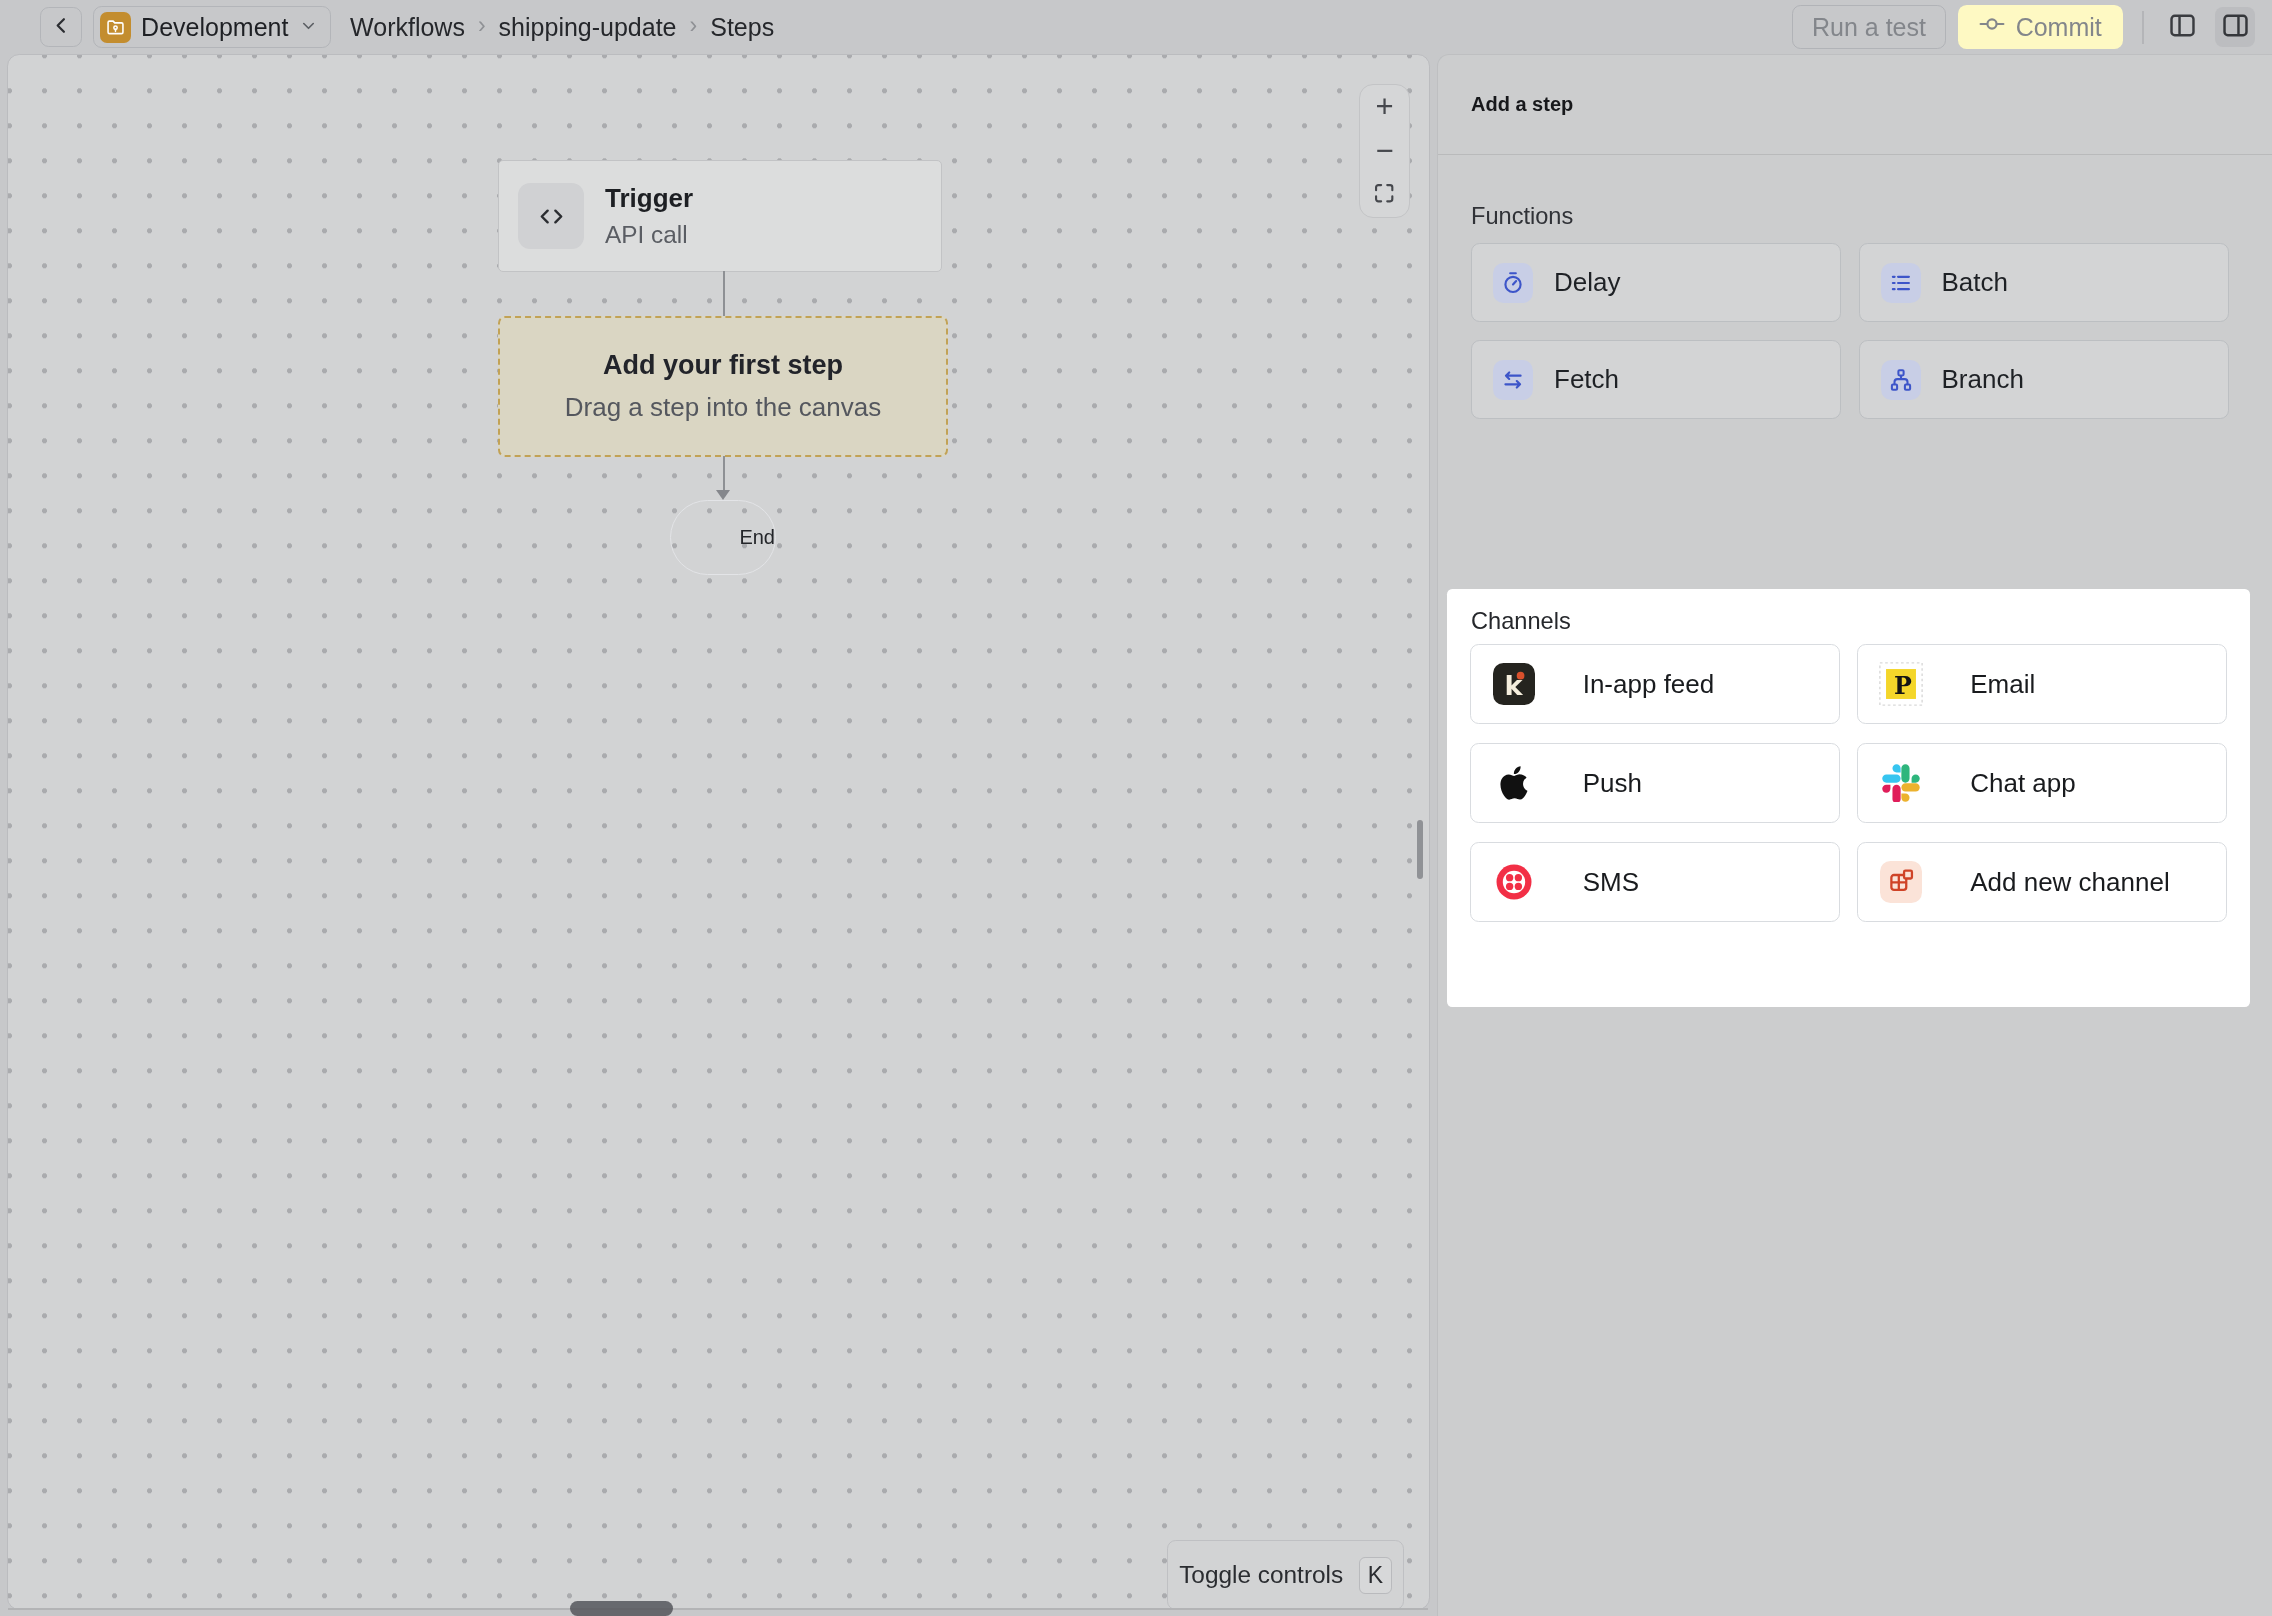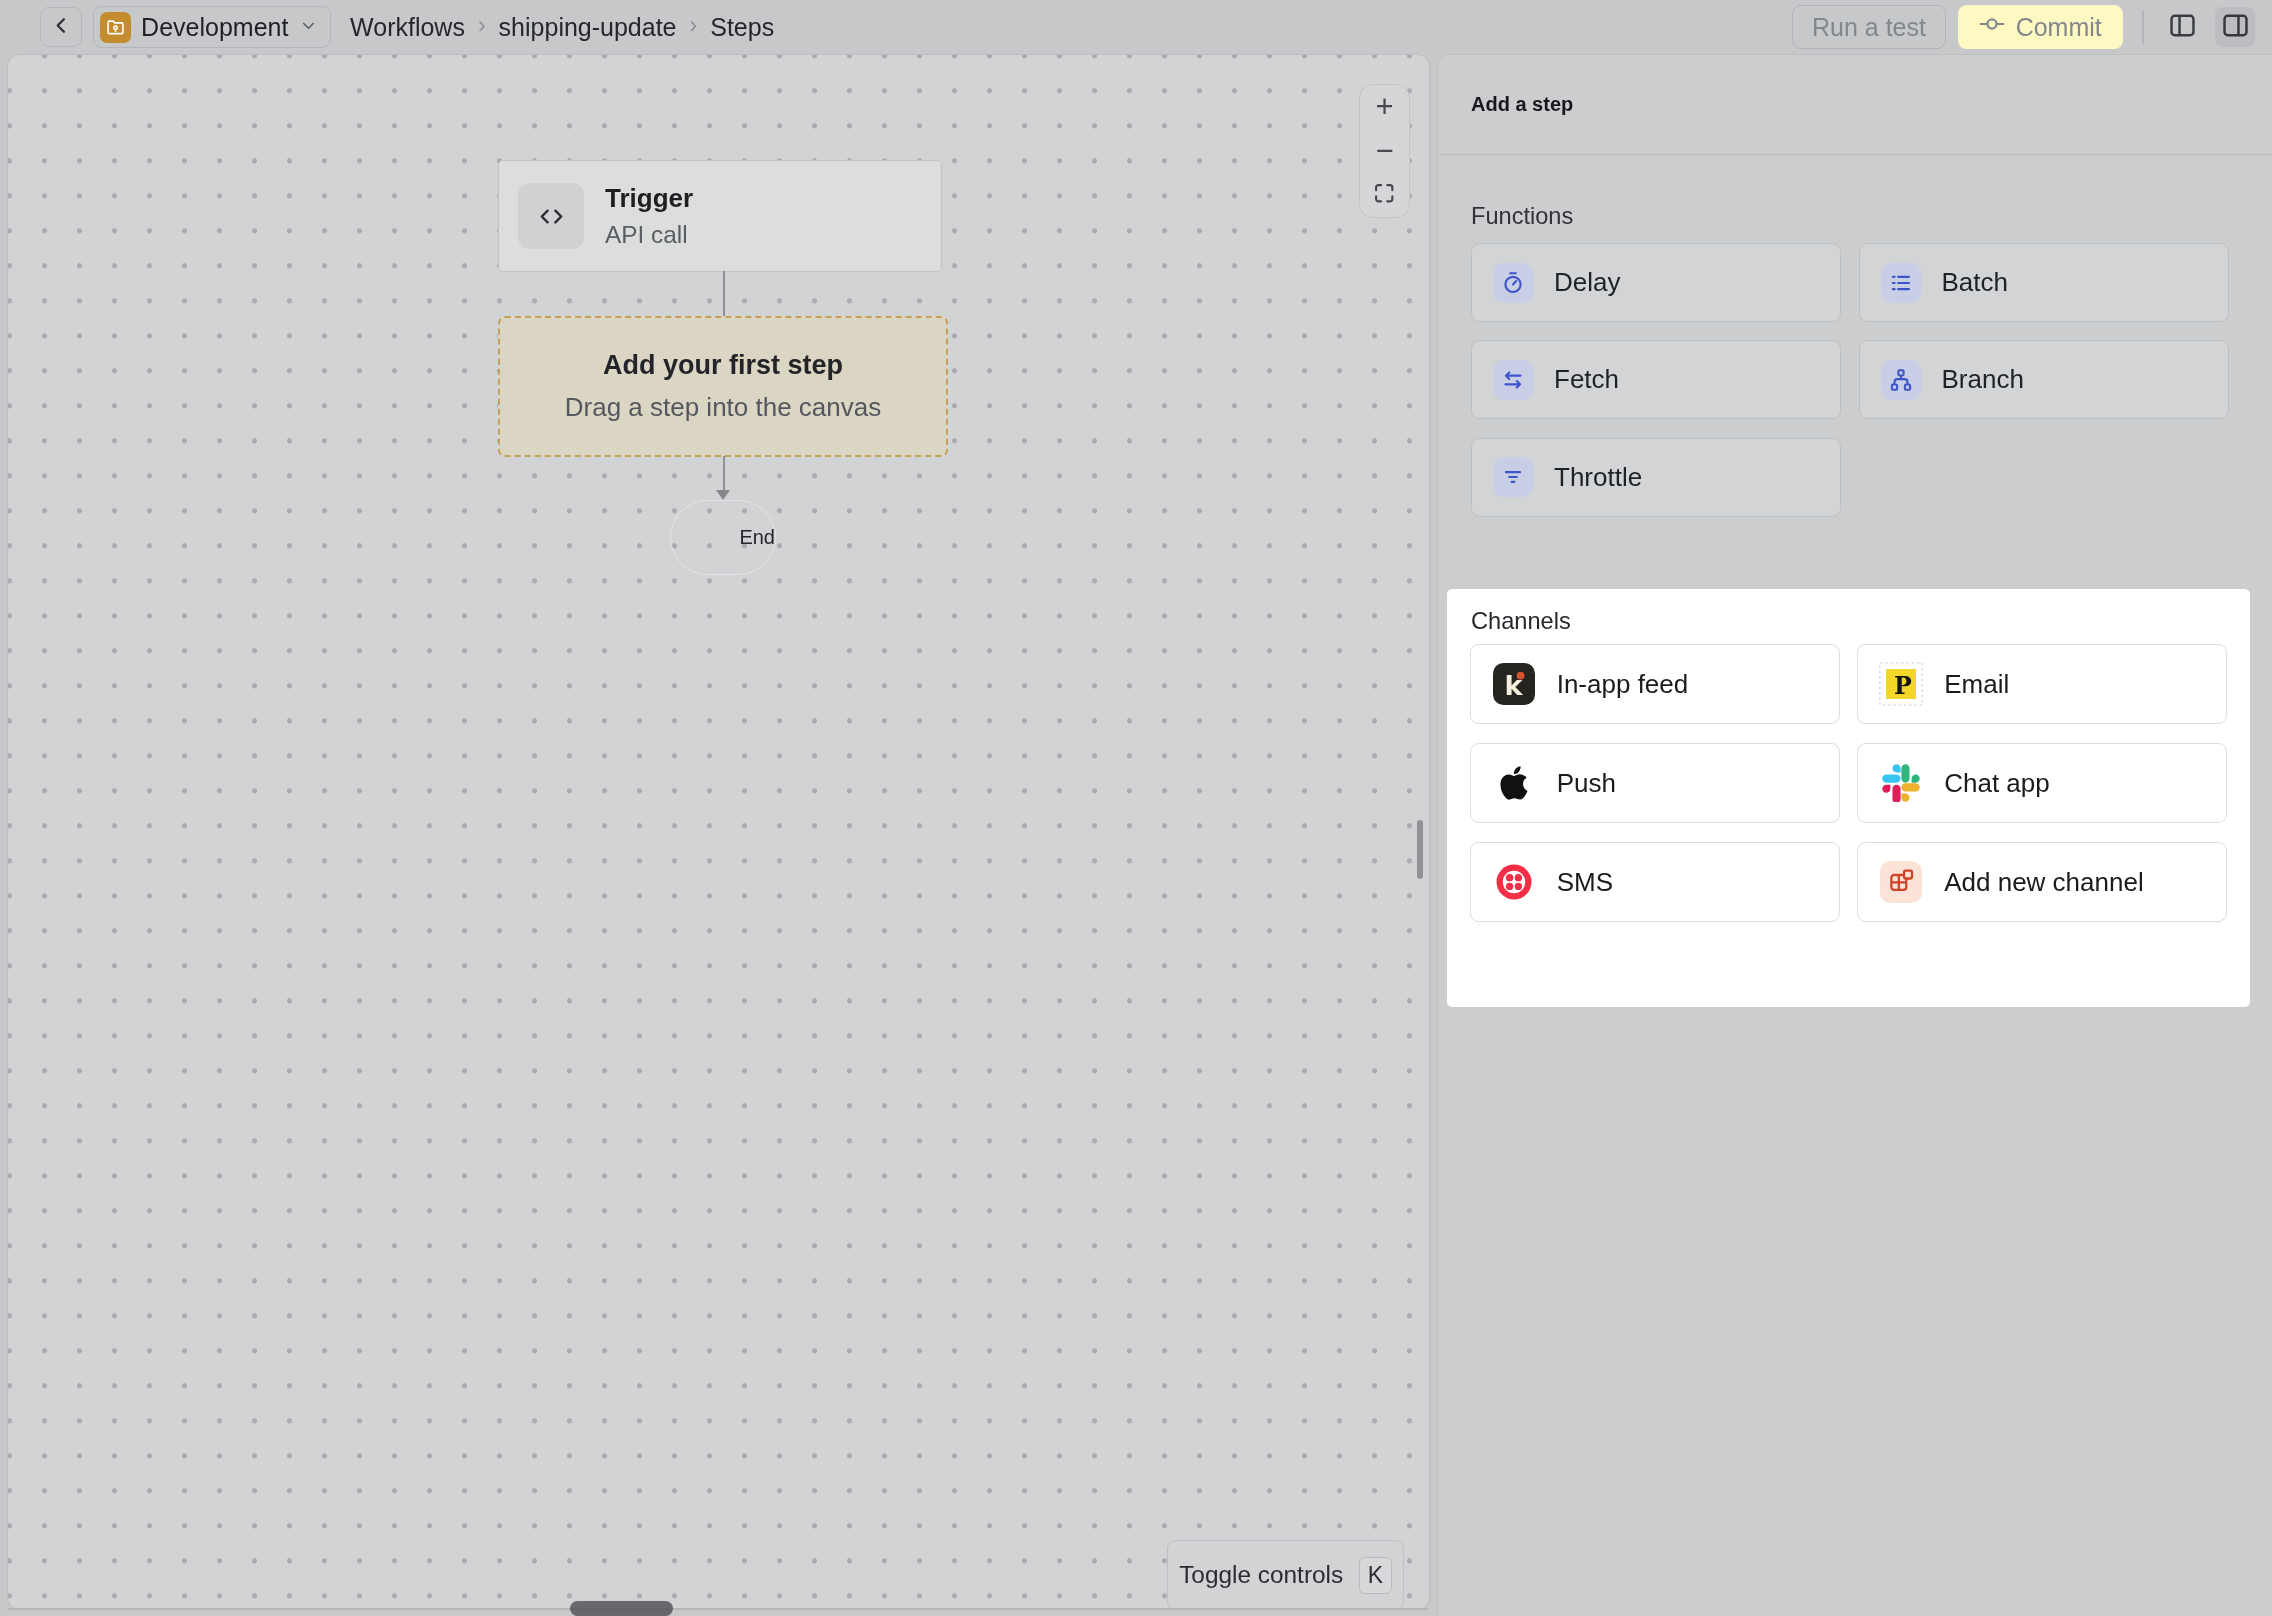--- a/index.html
+++ b/index.html
@@ -72,21 +72,21 @@
                     grid-template-columns:370px 370px; column-gap:17.5px; row-gap:18.3px; }
   .tile { height:79px; border-radius:8.7px; display:flex; align-items:center; padding-left:21px; gap:21px;
           cursor:pointer; font-family:inherit; border:1.3px solid #bcbfc2; background:#d3d4d5; }
   .tile-label { font-size:26px; font-weight:500; color:#1e2125; }
   .fn-icon { width:40px; height:40px; border-radius:10.5px; background:#c8cee6; display:flex; align-items:center; justify-content:center; }
   .spotlight { position:absolute; left:8.7px; top:534px; width:803px; height:418px; background:#ffffff; border-radius:5.2px; }
   .channels-heading { position:absolute; left:24.4px; top:19px; color:#26282c; }
   .channels-grid { position:absolute; left:23px; top:55px; width:758px; display:grid;
                    grid-template-columns:370px 370px; column-gap:17.5px; row-gap:19px; }
   .ch-tile { height:80px; border:1.3px solid #d9dce0; background:#ffffff; }
-  .ch-tile .tile-label { color:#191b1e; }
+  .ch-tile .tile-label { color:#191b1e;margin-left:26px; }
   .ch-icon { width:44px; height:44px; display:flex; align-items:center; justify-content:center; }
 </style>
 </head>
 <body>
 
 <div class="app">
 
   <header class="topbar">
     <button class="back-btn">
       <span>
@@ -241,28 +241,20 @@
         <span class="fn-icon">
           <svg width="26" height="26" viewBox="0 0 24 24" fill="none" stroke="#3d55c9" stroke-width="1.9" stroke-linejoin="round">
             <rect x="9.6" y="3" width="4.8" height="4.8" rx="1"></rect>
             <rect x="3.6" y="16.2" width="4.8" height="4.8" rx="1"></rect>
             <rect x="15.6" y="16.2" width="4.8" height="4.8" rx="1"></rect>
             <path d="M12 7.8v3.4M6 16.2v-2.4c0-1.4.6-2.6 2.6-2.6h6.8c2 0 2.6 1.2 2.6 2.6v2.4"></path>
           </svg>
         </span>
         <span class="tile-label">Branch</span>
       </button>
-      <button class="tile">
-        <span class="fn-icon">
-          <svg width="26" height="26" viewBox="0 0 24 24" fill="none" stroke="#3d55c9" stroke-width="2" stroke-linecap="round">
-            <path d="M5.5 7.5h13M8.5 12h7M10.8 16.5h2.4"></path>
-          </svg>
-        </span>
-        <span class="tile-label">Throttle</span>
-      </button>
     </div>
 
     <div class="spotlight">
       <div class="section-heading channels-heading">Channels</div>
       <div class="channels-grid">
 
         <button class="tile ch-tile">
           <span class="ch-icon">
             <svg width="42" height="42" viewBox="0 0 48 48">
               <rect width="48" height="48" rx="12" fill="#25241f"></rect>

